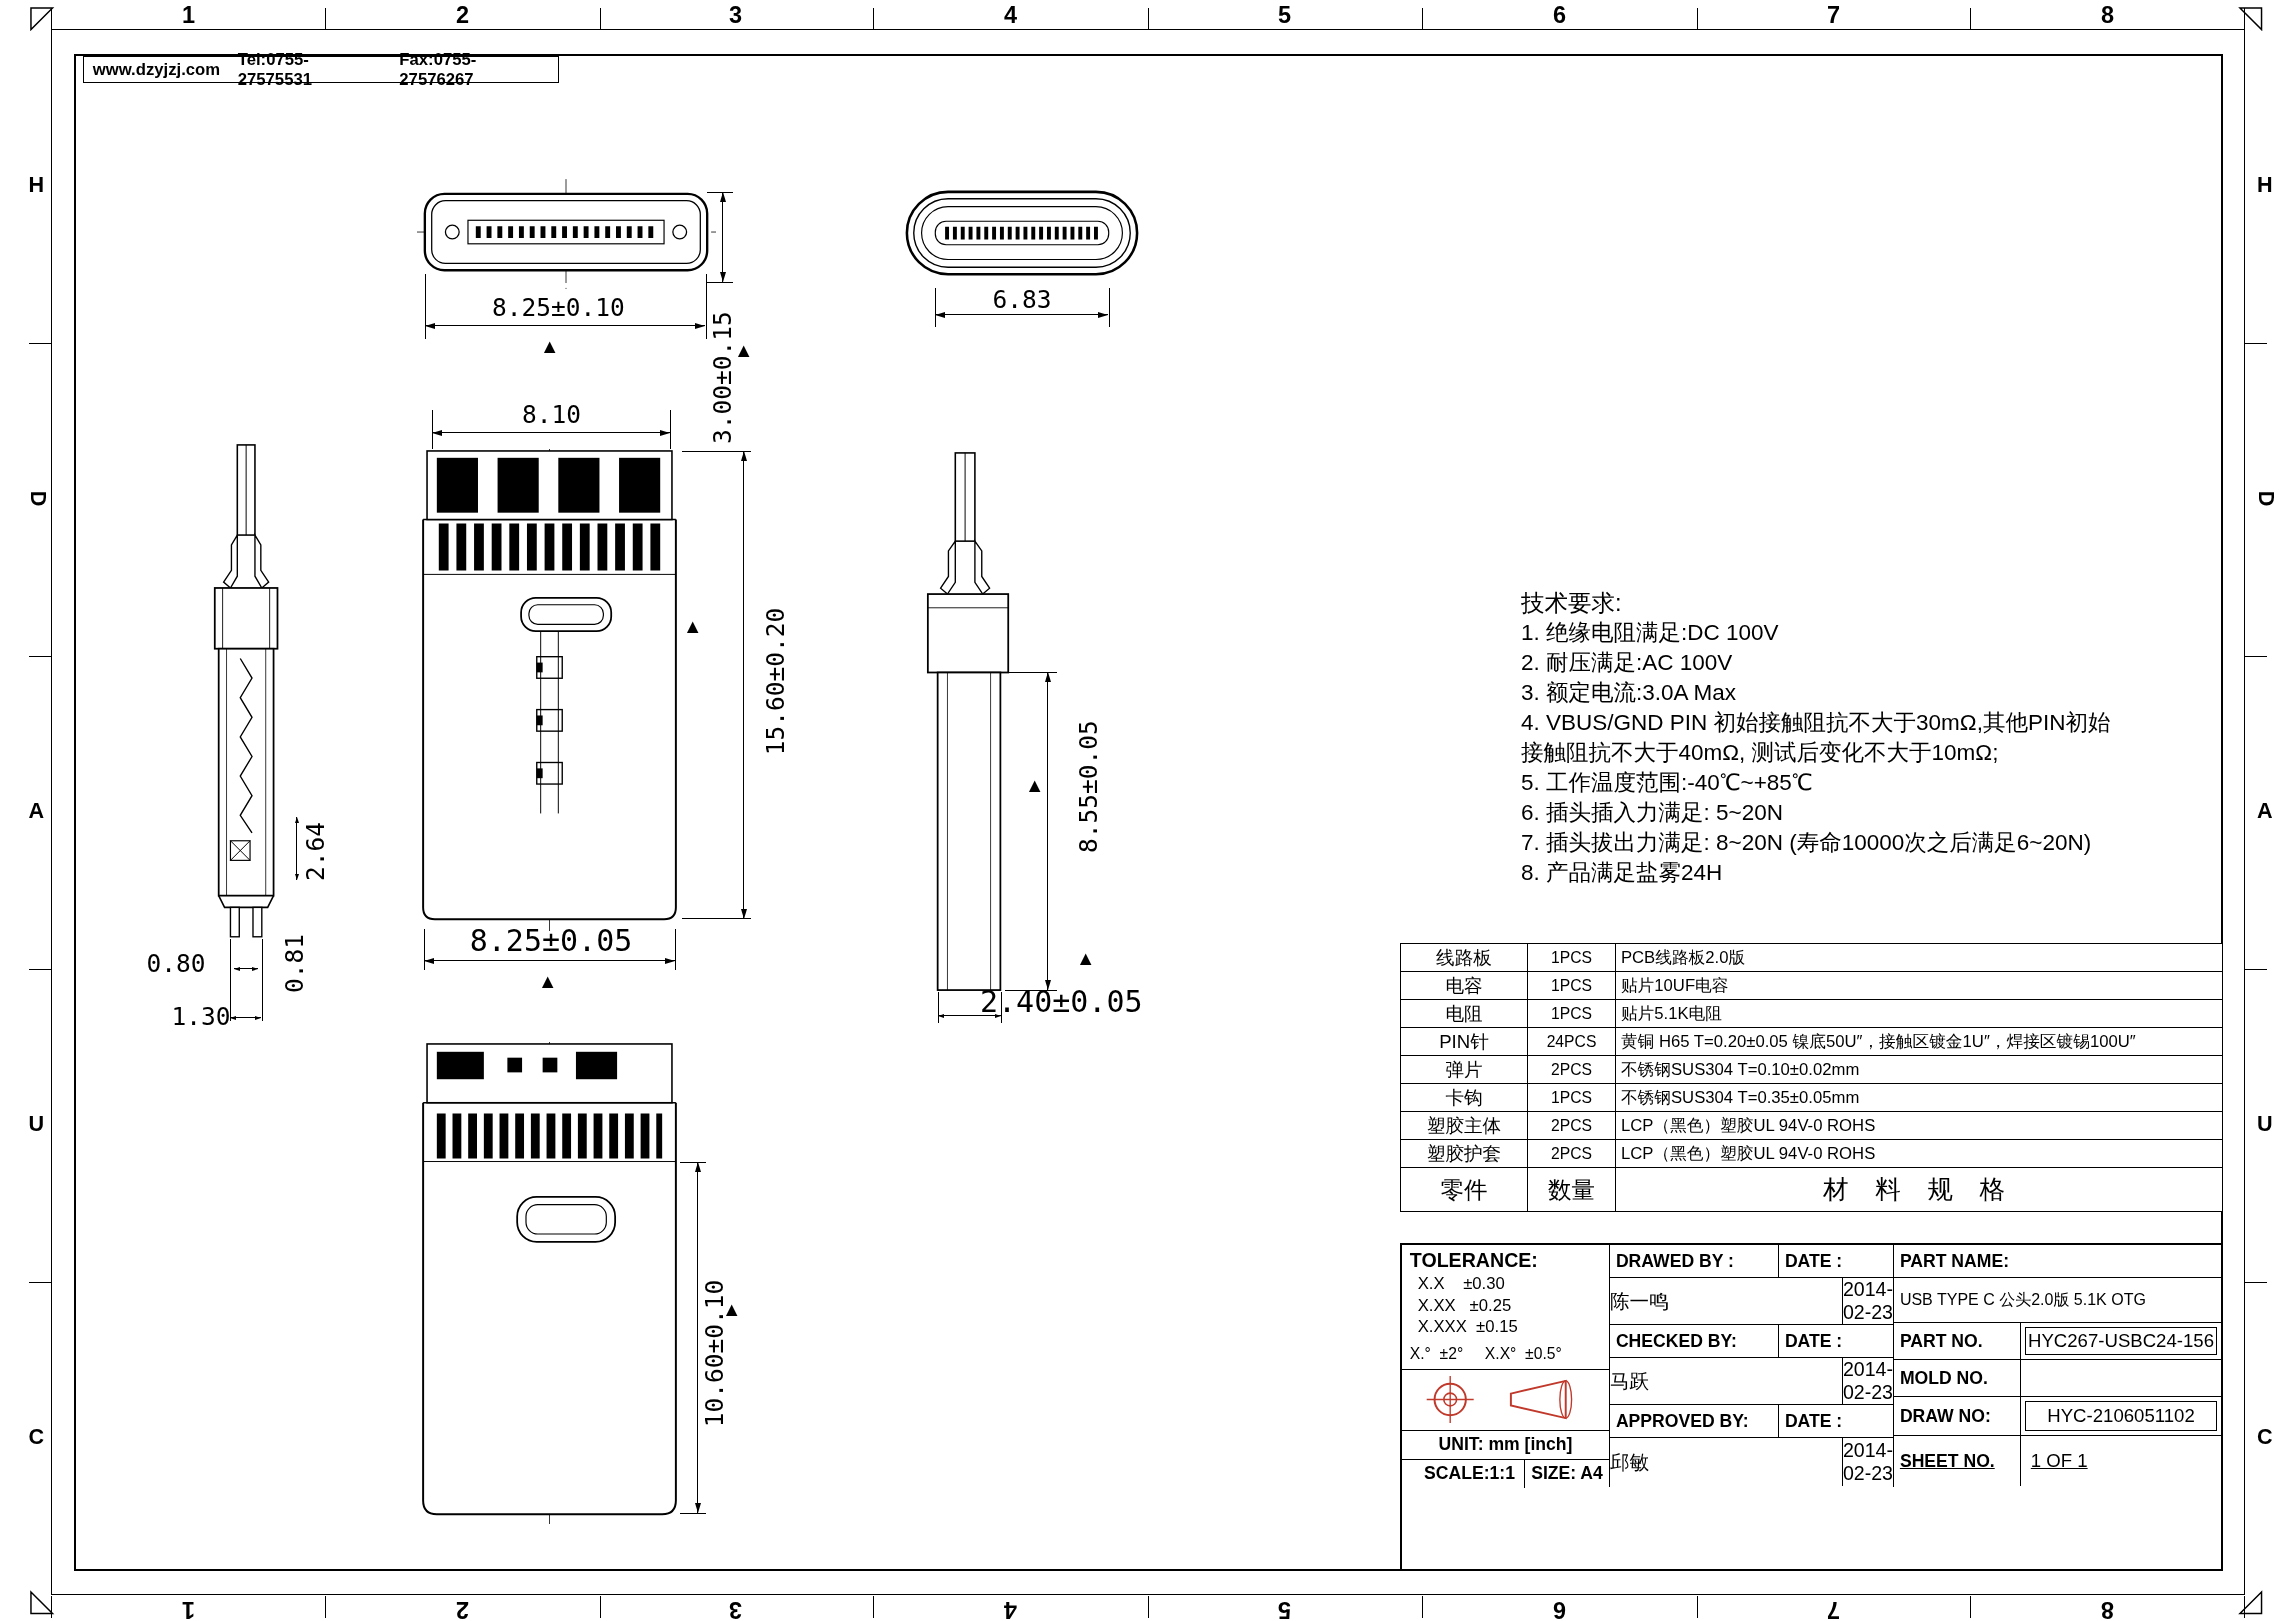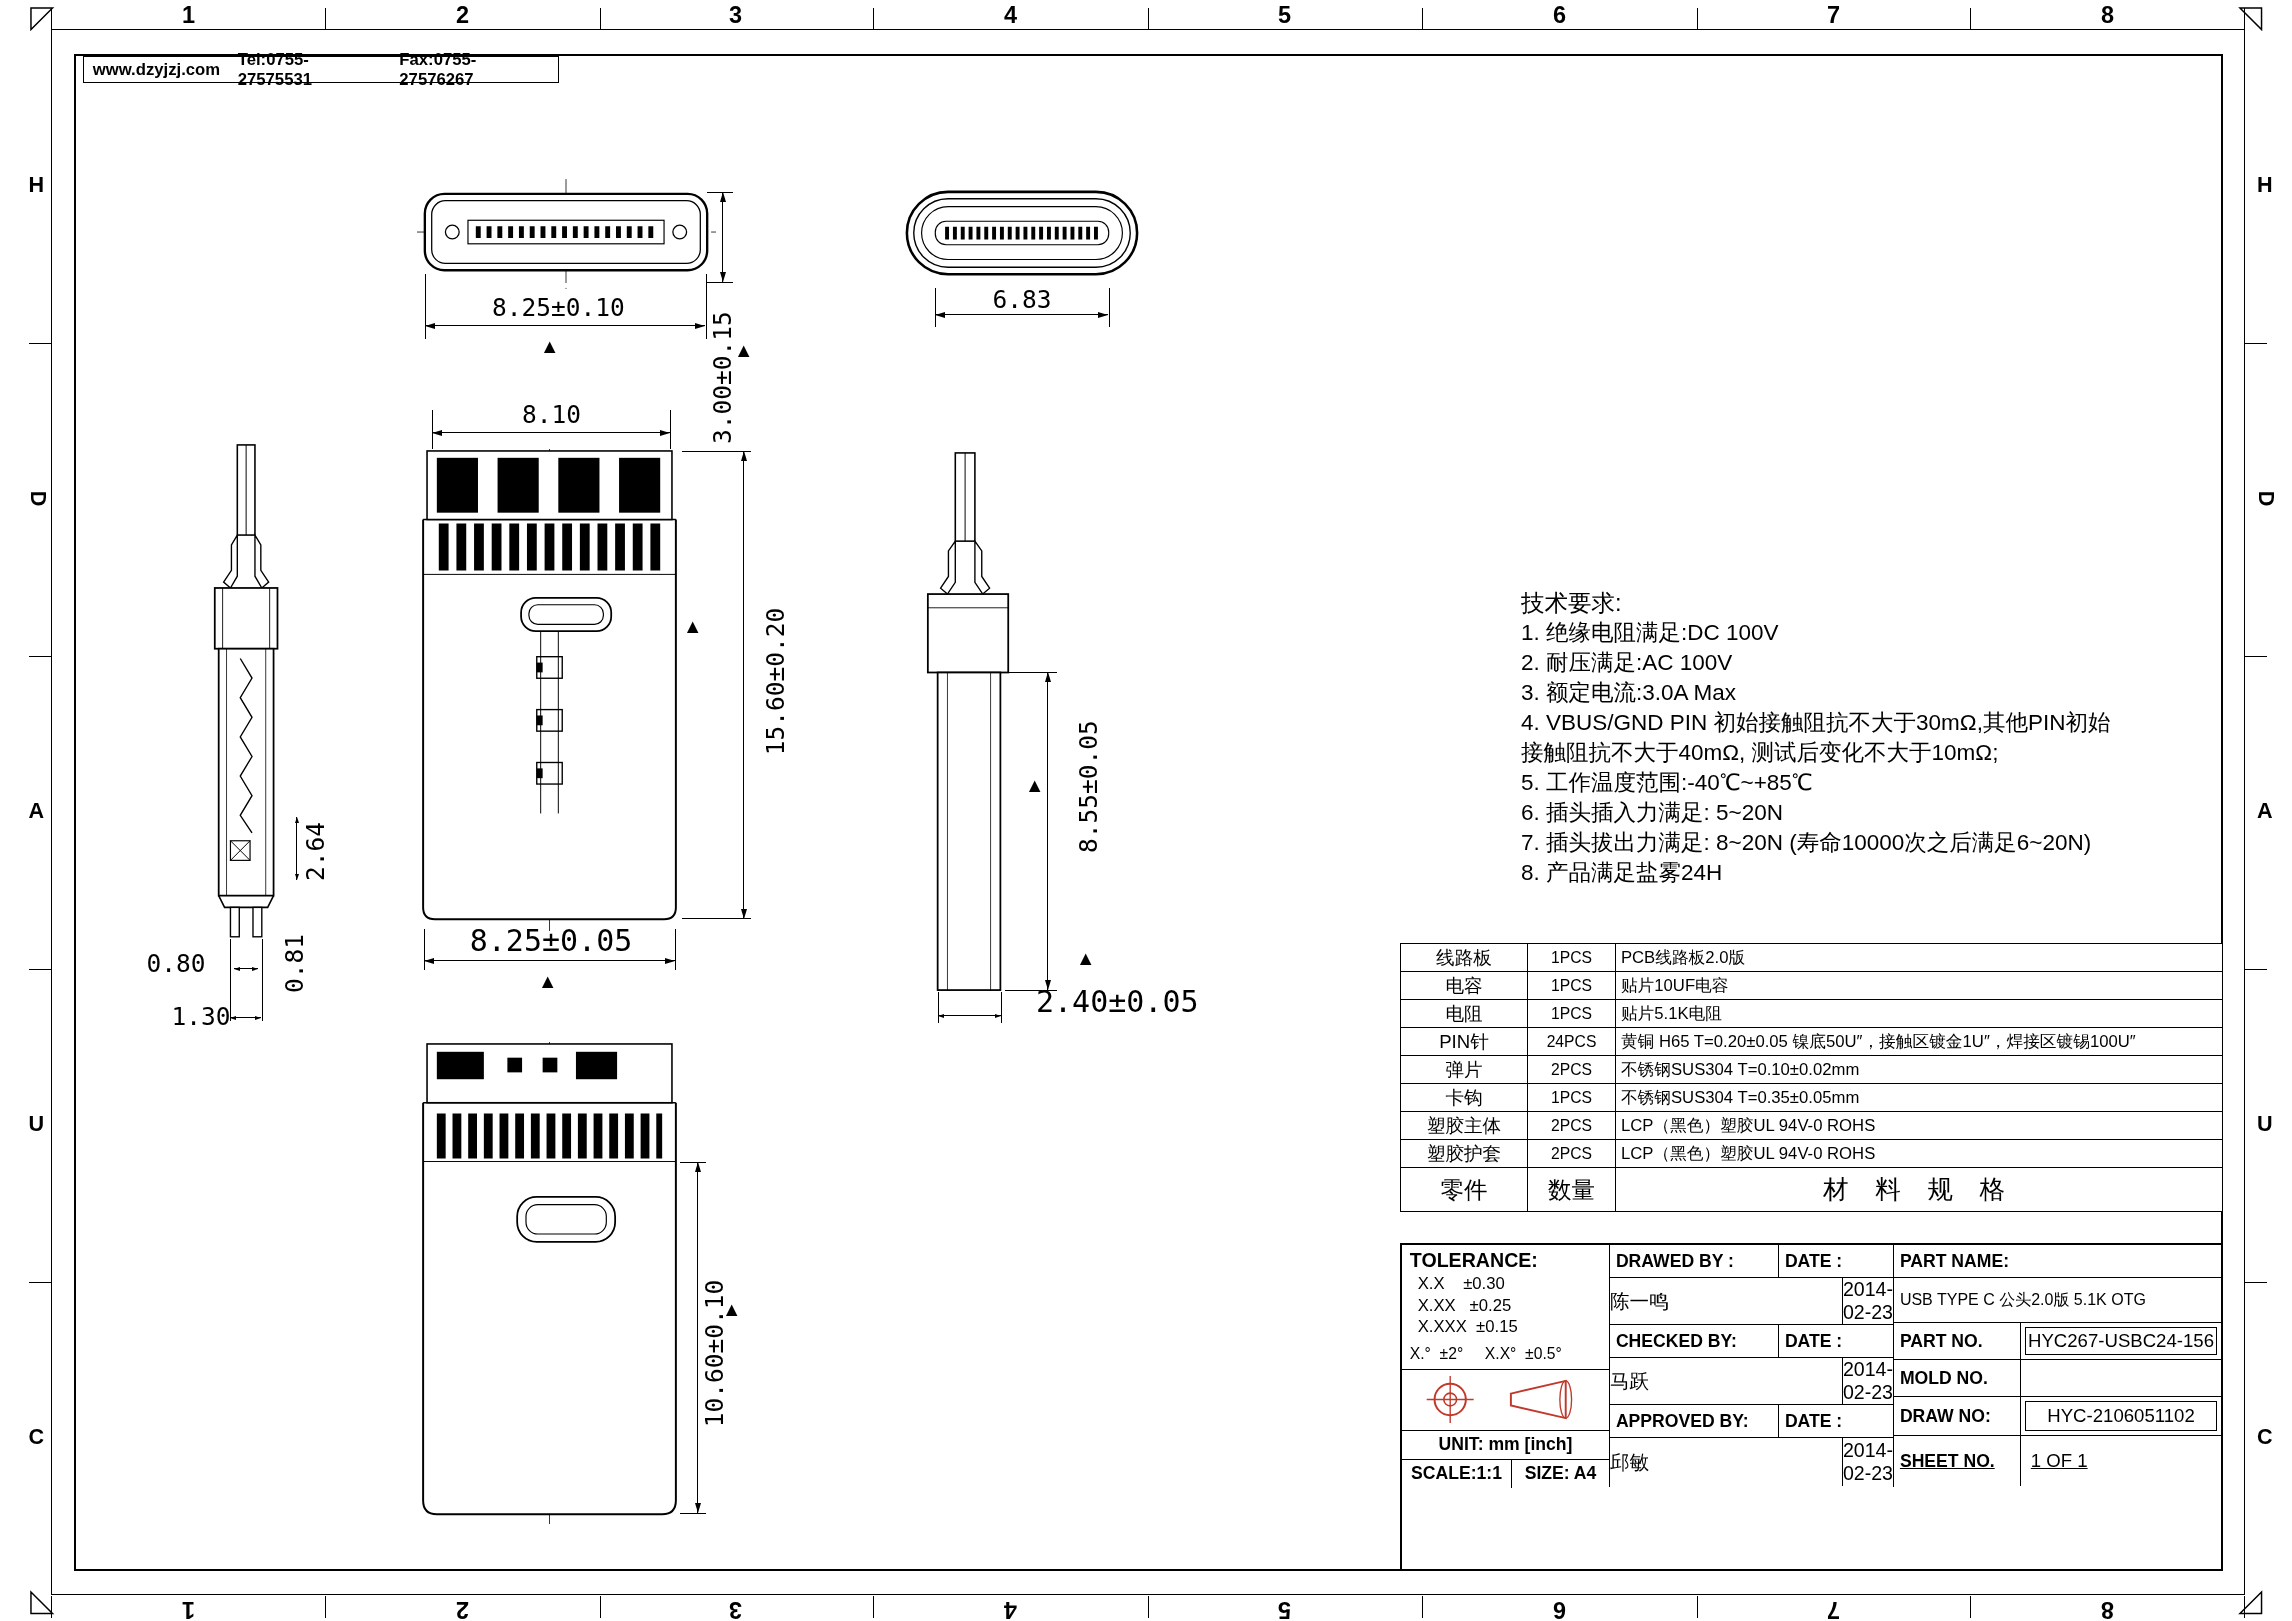--- a/index.html
+++ b/index.html
@@ -62,21 +62,21 @@
   .tb-band2 { display:flex; height:242px; }
   .tb-colA { width:208px; border-right:1.5px solid #000; }
   .tb-colB { width:284px; border-right:1.5px solid #000; }
   .tb-colC { flex:1; }
 
   .tolerance-title { height:29px; font-size:19.6px; font-weight:bold; padding:3.9px 0 0 7.8px; }
   .tol-row { height:21.6px; font-size:16.7px; padding-left:15.7px; white-space:pre; }
   .tol-angles { height:31px; font-size:15.7px; padding-left:7.8px; display:flex; gap:21.6px; align-items:center; border-bottom:1.5px solid #000; white-space:pre; }
   .proj-row { height:60px; display:flex; align-items:center; justify-content:center; }
   .unit-row { height:29px; border-top:1.5px solid #000; font-size:17.6px; font-weight:bold; display:flex; align-items:center; justify-content:center; }
-  .scale-row { height:29px; border-top:1.5px solid #000; display:flex; }
+  .scale-row { height:29px; border-top:1.5px solid #000; display:flex;padding-left:13px; }
   .scale-cell { width:110px; border-right:1.5px solid #000; font-size:17.6px; font-weight:bold; display:flex; align-items:center; justify-content:center; }
   .size-cell { flex:1; font-size:17.6px; font-weight:bold; display:flex; align-items:center; justify-content:center; }
 
   .tbB-row { display:flex; border-bottom:1.5px solid #000; }
   .tbB-row:last-child { border-bottom:none; }
   .tbB-l { width:169px; border-right:1.5px solid #000; display:flex; align-items:center; padding-left:5.9px; }
   .tbB-r { flex:1; display:flex; align-items:center; padding-left:5.9px; }
   .lab { font-size:17.6px; font-weight:bold; }
   .val { font-size:19.6px; width:100%; text-align:center; padding-left:0 !important; }
 
@@ -309,21 +309,21 @@
 
   <div class="ext-h" style="left:1005px;top:672px;width:52px"></div>
   <div class="ext-h" style="left:1005px;top:990px;width:52px"></div>
   <div class="dim-line-v" style="left:1047px;top:672px;height:318px"></div>
   <div class="dim-text rotm90" style="left:990px;top:772px;width:196px">8.55±0.05</div>
   <div class="datum" style="left:1025px;top:776px">▲</div>
 
   <div class="ext-v" style="left:938px;top:992px;height:31px"></div>
   <div class="ext-v" style="left:1001px;top:992px;height:31px"></div>
   <div class="dim-line-h dim-sm" style="left:938px;top:1015px;width:63px"></div>
-  <div class="dim-text dim-lg dim-left" style="left:1036px;top:984px;width:255px">2.40±0.05</div>
+  <div class="dim-text dim-lg dim-left" style="left:980px;top:984px;width:255px">2.40±0.05</div>
   <div class="datum" style="left:1076px;top:949px">▲</div>
 
   <div class="ext-h" style="left:680px;top:1162px;width:25.5px"></div>
   <div class="ext-h" style="left:680px;top:1513px;width:25.5px"></div>
   <div class="dim-line-v" style="left:697px;top:1162px;height:351px"></div>
   <div class="dim-text rotm90" style="left:602px;top:1339px;width:225px">10.60±0.10</div>
   <div class="datum" style="left:722px;top:1300px">▲</div>
 
   <div class="dim-line-v dim-sm" style="left:296px;top:817px;height:63px"></div>
   <div class="dim-text rotm90" style="left:273px;top:837px;width:84px">2.64</div>

